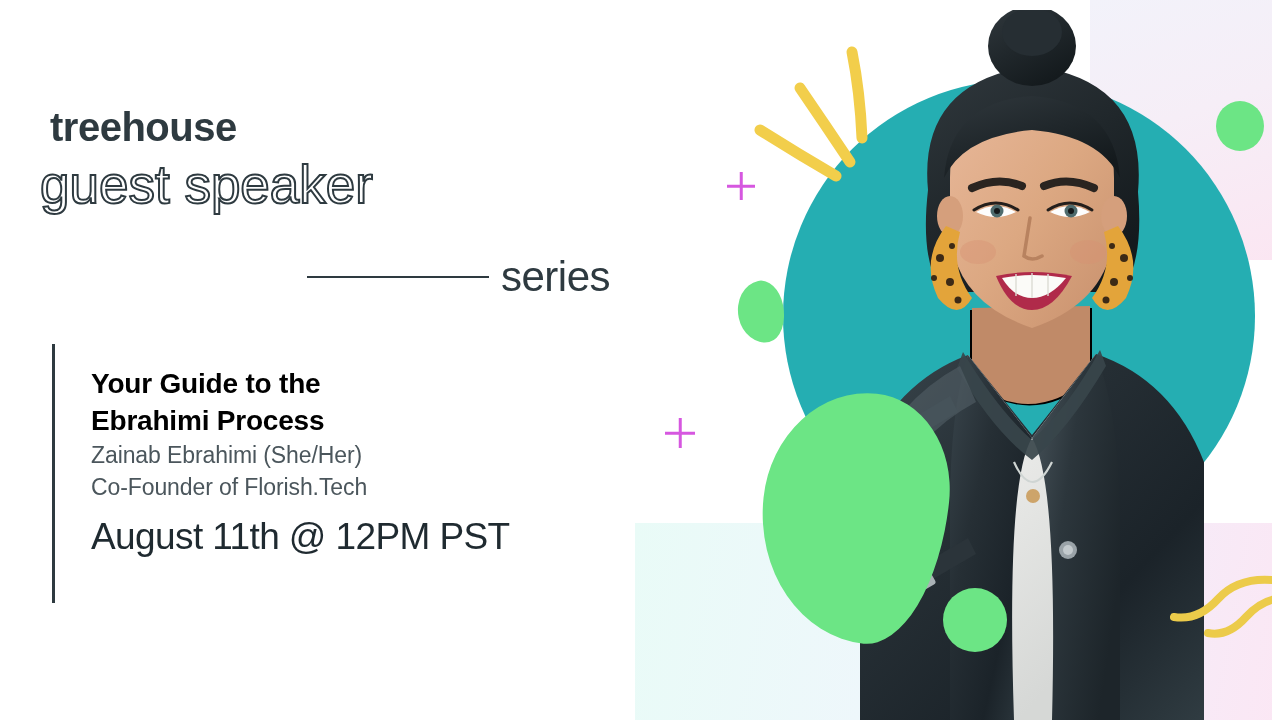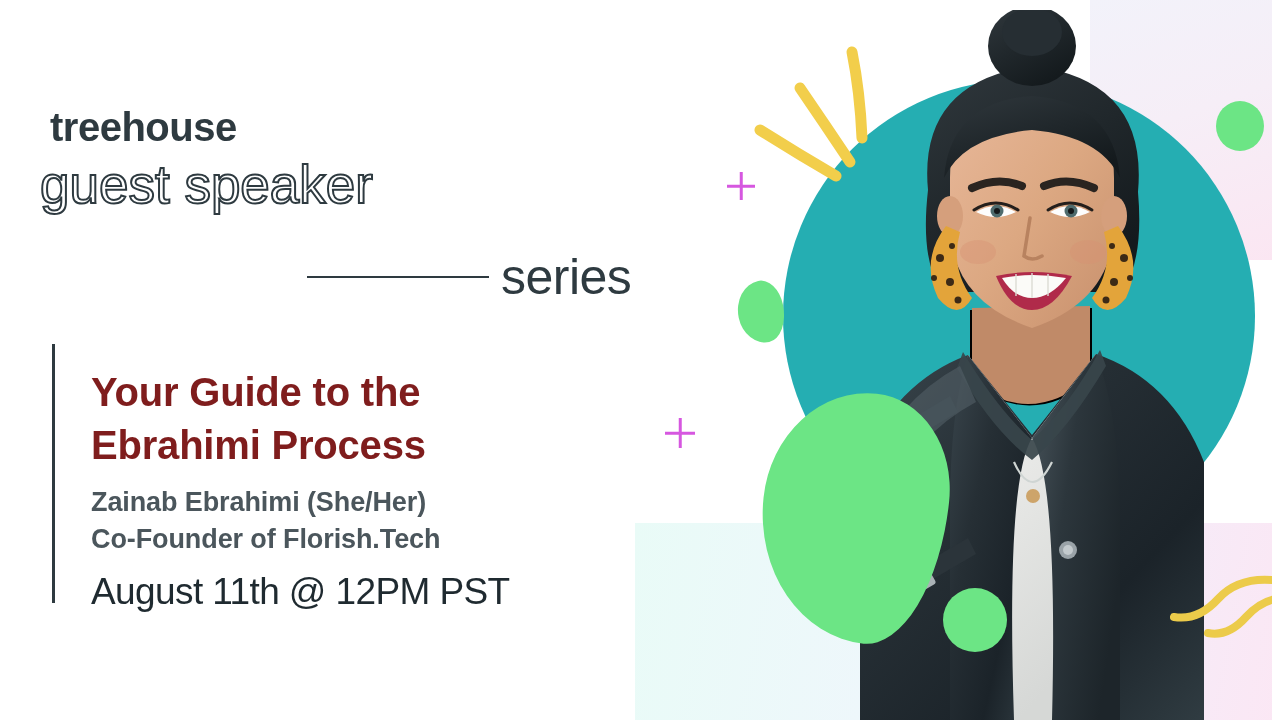--- a/index.html
+++ b/index.html
@@ -100,39 +100,38 @@
   .series-row{
     position:absolute;left:307px;top:252px;
     width:320px;height:50px;
     display:flex;align-items:center;
   }
   .series-rule{
     width:182px;height:2px;background:#2e3a40;flex:0 0 auto;
   }
   .series-word{
     margin-left:12px;
-    font-size:50px;font-weight:400;color:#2e3a40;line-height:1;
+    font-size:42px;font-weight:400;color:#2e3a40;line-height:1;
     letter-spacing:-0.5px;
   }
 
   .accent-bar{
     position:absolute;left:52px;top:344px;
     width:2.5px;height:259px;background:#2e3a40;
   }
 
   .info{
     position:absolute;left:91px;top:366px;width:540px;
   }
   .info-title{
-    font-size:40px;font-weight:600;color:#7f1d1d;
+    font-size:28px;font-weight:600;color:#000000;
     line-height:1.32;letter-spacing:-0.2px;margin:0;
   }
   .info-sub{
-    margin-top:12px;
-    font-size:27px;font-weight:700;color:#4b565c;
+    font-size:23px;font-weight:400;color:#4b565c;
     line-height:1.38;letter-spacing:-0.1px;
   }
   .info-date{
     margin-top:14px;
     font-size:37px;font-weight:400;color:#1f2a30;
     line-height:1.1;letter-spacing:-0.6px;
   }
 </style>
 </head>
 <body>

